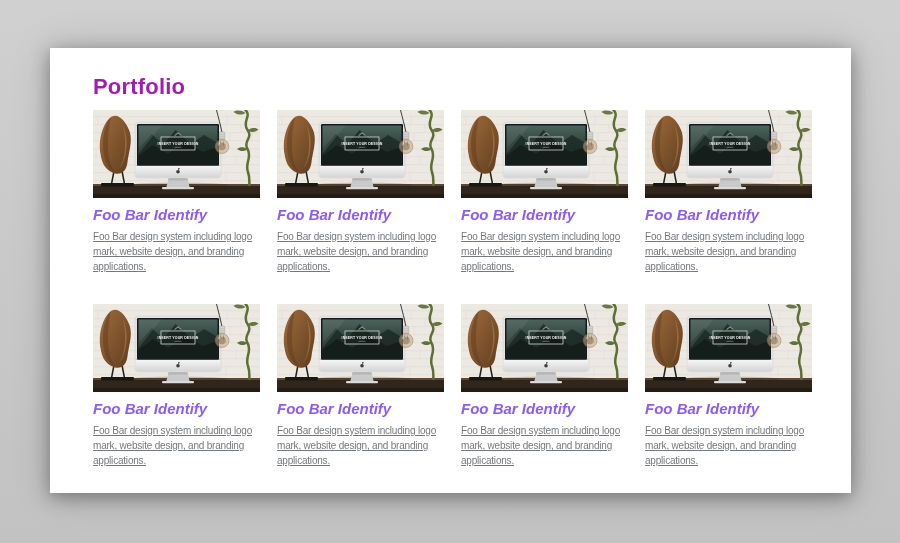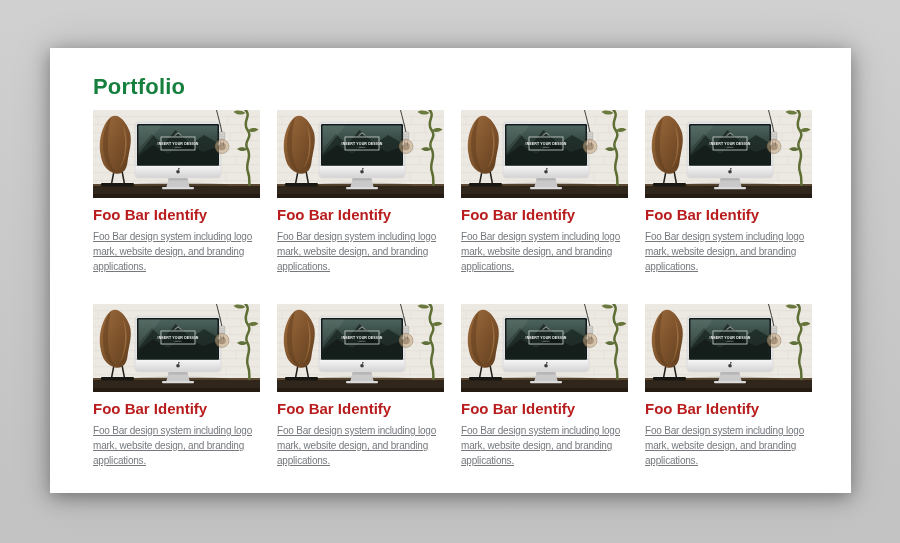--- a/index.html
+++ b/index.html
@@ -16,42 +16,43 @@
     width: 801px; height: 445px;
     background: #ffffff;
     box-shadow: 0 4px 18px rgba(0,0,0,0.38), 0 0 40px rgba(0,0,0,0.12);
     padding: 27px 40px 0 43px;
   }
   h1.page-title {
     margin: 0 0 12px 0;
     font-size: 22px;
     line-height: 23px;
     font-weight: bold;
-    color: #15803d;
+    color: #a21caf;
     letter-spacing: 0.2px;
   }
   .grid {
     display: grid;
     grid-template-columns: repeat(4, 167px);
     column-gap: 17px;
     row-gap: 30px;
   }
   .tile { width: 167px; cursor: pointer; }
   .thumb {
     width: 167px; height: 88px;
     overflow: hidden;
     background: #ece9e3;
   }
   .thumb svg.scene { display: block; width: 100%; height: 100%; }
   h2.tile-title {
     margin: 8px 0 5px 0;
     font-size: 15px;
     line-height: 18px;
     font-weight: bold;
-    color: #b91c1c;
+    color: #8b5cf6;
+    font-style: italic;
   }
   p.tile-desc {
     margin: 0;
     font-size: 10px;
     letter-spacing: -0.2px;
     line-height: 15px;
     color: #75797d;
     text-decoration: underline;
   }
   .svg-defs { position: absolute; width: 0; height: 0; }

